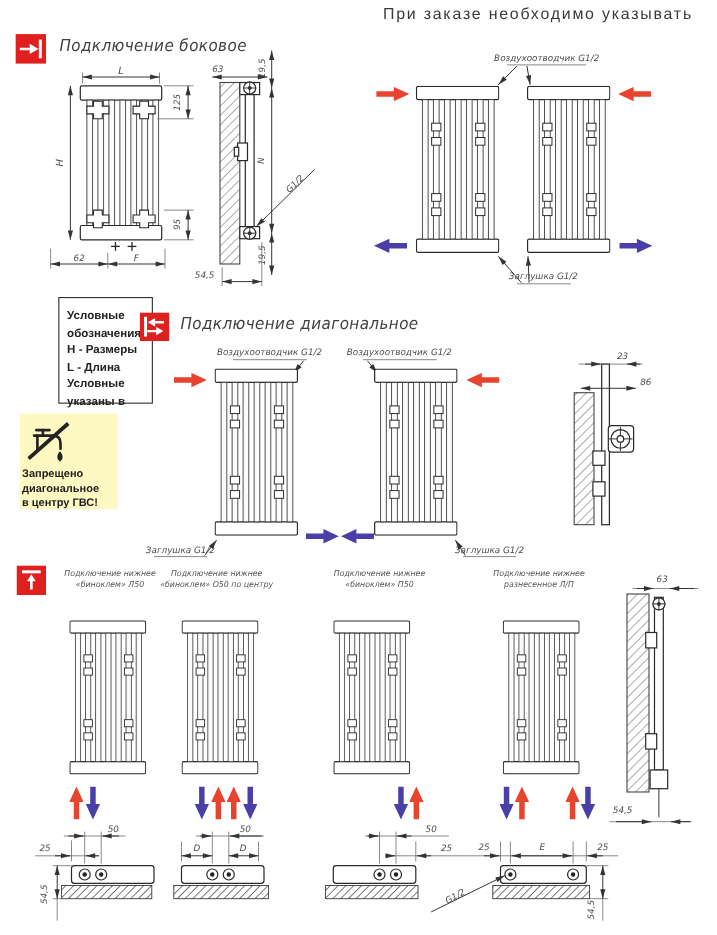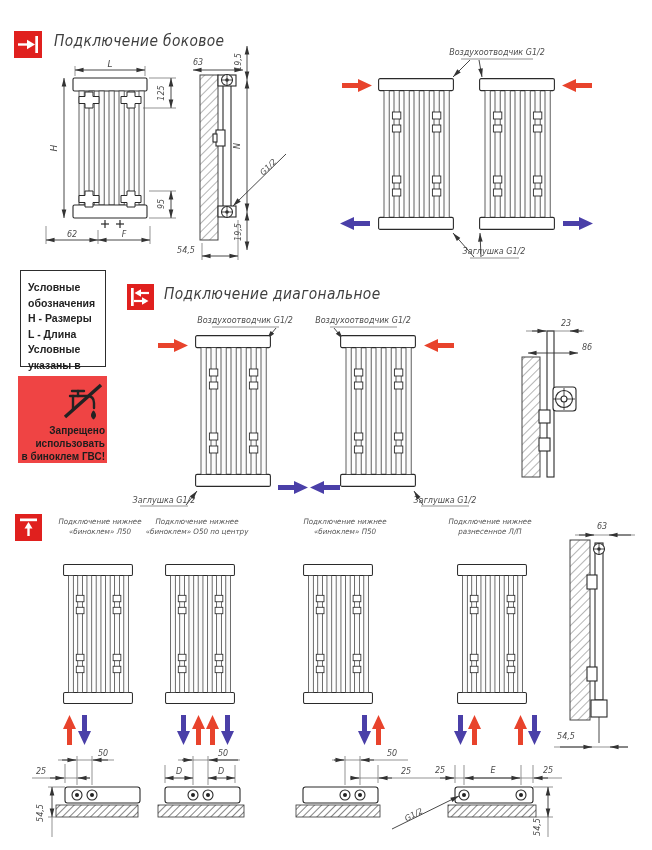--- a/index.html
+++ b/index.html
@@ -1,22 +1,22 @@
 <!DOCTYPE html>
 <html><head>
 <meta charset="utf-8">
 <style>
   html,body{margin:0;padding:0;background:#fff;}
   #page{position:relative;width:652px;height:850px;background:#fff;overflow:hidden;font-family:"DejaVu Sans",sans-serif;}
   .abs{position:absolute;}
   .hdr{color:#3a3a3a;font-size:14.5px;letter-spacing:1.6px;line-height:19px;text-align:right;font-family:"Liberation Sans",sans-serif;}
   .title{font-style:italic;color:#3f3f3f;font-size:15px;white-space:nowrap;letter-spacing:.4px;transform:scaleX(.92);transform-origin:left center;}
   .icon{display:block;}
-  .legend{border:1.6px solid #2d2d2d;font-family:"Liberation Sans",sans-serif;font-weight:600;font-size:10.5px;color:#222;line-height:15.5px;padding:9px 7px;box-sizing:border-box;background:#fff;}
-  .prohib{background:#ef4444;text-align:right;font-family:"Liberation Sans",sans-serif;font-weight:700;font-size:10px;color:#1d1d1d;line-height:13px;padding:5px 2px;box-sizing:border-box;}
+  .legend{border:1.6px solid #2d2d2d;font-family:"Liberation Sans",sans-serif;font-weight:600;font-size:10.5px;color:#222;line-height:15.5px;padding:9px 7px;box-sizing:border-box;background:#fff;margin-left:33px;}
+  .prohib{background:#fef9c3;text-align:left;font-family:"Liberation Sans",sans-serif;font-weight:700;font-size:10px;color:#1d1d1d;line-height:13px;padding:5px 2px;box-sizing:border-box;}
   .collbl{font-style:italic;font-size:7.5px;color:#555;text-align:center;line-height:10px;white-space:nowrap;transform:scaleX(.95);}
   svg text{font-family:"DejaVu Sans",sans-serif;font-style:italic;fill:#4c4c4c;}
   .dim{font-size:9px;} .dims{font-size:8px;} .cal{font-size:8px;}
   .dl{stroke:#333;stroke-width:.9;fill:none;}
   .xl{stroke:#666;stroke-width:.7;fill:none;}
   .ol{stroke:#2a2a2a;stroke-width:1.1;fill:#fff;}
   .red{fill:#e8432c;} .blue{fill:#4a3fa8;}
 </style>
 </head>
 <body>
@@ -71,20 +71,21 @@
       <symbol id="au" viewBox="0 0 13 30">
           <path d="M4,30 L4,14 L0,14 L6.5,0 L13,14 L9,14 L9,30 Z"></path>
         </symbol>
       <symbol id="ad" viewBox="0 0 13 30">
           <path d="M4,0 L4,16 L0,16 L6.5,30 L13,16 L9,16 L9,0 Z"></path>
         </symbol>
     </defs>
   </svg>
 
   <div class="abs hdr" style="top:4px;right:22px">
+    <div>При заказе необходимо указывать</div>
   </div>
 
   <svg class="abs icon" style="left:14px;top:31px" width="28" height="27" viewBox="0 0 28 27">
     <rect width="28" height="27" fill="#e0201e"></rect>
     <path d="M4,13.5 h11" stroke="#fff" stroke-width="2.4"></path>
     <path d="M13,8.8 L21,13.5 L13,18.2 Z" fill="#fff"></path>
     <rect x="21.3" y="5" width="2.7" height="17" fill="#fff"></rect>
   </svg>
   <div class="abs title" style="left:54px;top:32px">Подключение боковое</div>
 
@@ -197,22 +198,22 @@
       <g stroke="#222" stroke-width="2.4" fill="none" stroke-linecap="round">
         <path d="M11,15 h17 q7,0 7,7 v5"></path>
         <path d="M14,15 v13"></path>
         <path d="M19,15 v-5"></path>
         <path d="M13,10 h12"></path>
         <path d="M34.5,31 q-2.5,4 0,6 q2.5,-2 0,-6"></path>
       </g>
       <line x1="6" y1="36" x2="42" y2="4" stroke="#222" stroke-width="3.4"></line>
     </svg>
     <div>Запрещено</div>
-    <div>использовать</div>
-    <div>в биноклем ГВС!</div>
+    <div>диагональное</div>
+    <div>в центру ГВС!</div>
   </div>
 
   <svg class="abs icon" style="left:127px;top:284px" width="27" height="26" viewBox="0 0 27 26">
     <rect width="27" height="26" fill="#e0201e"></rect>
     <rect x="4" y="4" width="2.7" height="18" fill="#fff"></rect>
     <path d="M22,9 h-9" stroke="#fff" stroke-width="2.2"></path>
     <path d="M14,5.2 L7.5,9 L14,12.8 Z" fill="#fff"></path>
     <path d="M7,17 h9" stroke="#fff" stroke-width="2.2"></path>
     <path d="M15,13.2 L21.5,17 L15,20.8 Z" fill="#fff"></path>
   </svg>

